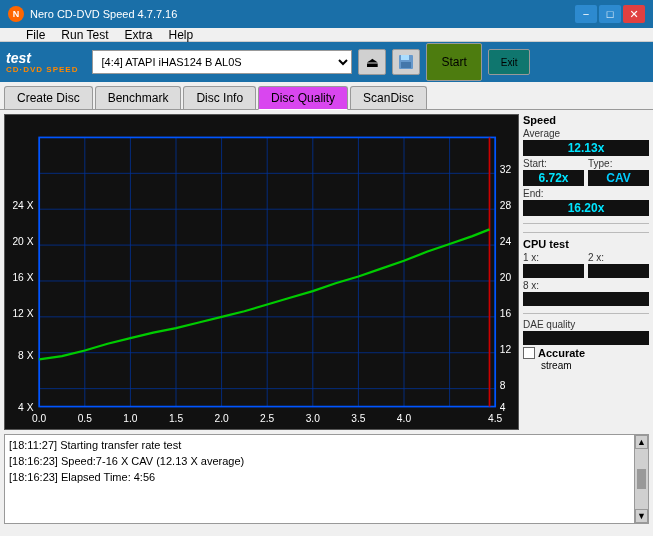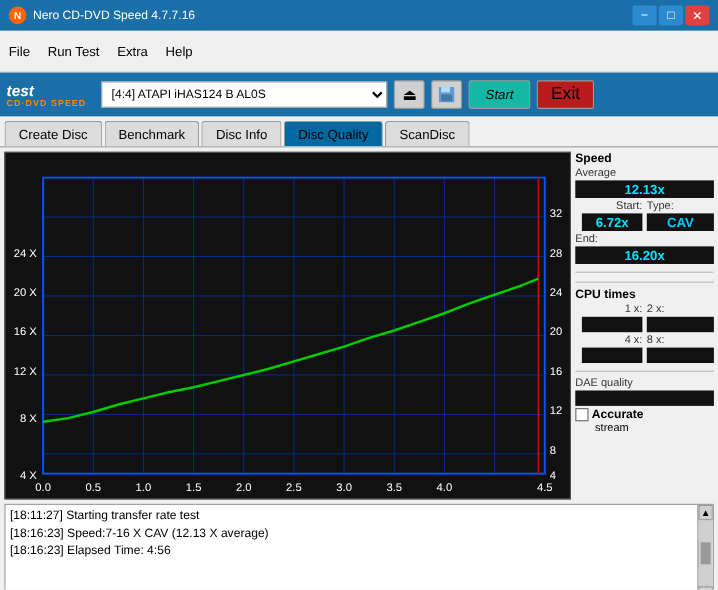--- a/index.html
+++ b/index.html
@@ -57,22 +57,22 @@
       border-radius: 2px;
     }
     .title-btn.close { background: #e04040; }
 
     
     .menu-bar {
       background: #f0f0f0;
       border-bottom: 1px solid #ccc;
       display: flex;
       align-items: center;
-      padding: 2px 0;
-      height: 38px;
+      padding: 2px 18px;
+      height: 14px;
     }
     .menu-item {
       padding: 2px 8px;
       cursor: pointer;
       font-size: 12px;
     }
 
     
     .toolbar {
       background: #1a6fa8;
@@ -116,34 +116,33 @@
       width: 28px;
       height: 26px;
       cursor: pointer;
       display: flex;
       align-items: center;
       justify-content: center;
       font-size: 14px;
       border-radius: 2px;
     }
     .btn-start {
-      background: #14b8a6;
+      background: #4d7c0f;
       border: 1px solid #999;
       padding: 3px 14px;
       font-size: 12px;
       cursor: pointer;
-      height: 26px;
+      height: 38px;
       border-radius: 2px;
-      font-style: italic;
     }
     .btn-exit {
-      background: #b91c1c;
+      background: #0f766e;
       border: 1px solid #999;
       padding: 3px 12px;
-      font-size: 16px;
+      font-size: 10px;
       cursor: pointer;
       height: 26px;
       border-radius: 2px;
     }
 
     
     .tabs {
       display: flex;
       background: #f0f0f0;
       border-bottom: 1px solid #999;
@@ -153,21 +152,21 @@
     .tab {
       padding: 4px 12px;
       border: 1px solid #999;
       border-bottom: none;
       background: #dcdcdc;
       cursor: pointer;
       font-size: 12px;
       border-radius: 3px 3px 0 0;
     }
     .tab.active {
-      background: #0369a1;
+      background: #d946ef;
       border-bottom: 1px solid white;
       margin-bottom: -1px;
       z-index: 1;
     }
 
     
     .chart-container {
       flex: 1;
       background: #1a1a1a;
       margin: 4px;
@@ -211,21 +210,21 @@
       min-width: 55px;
       display: inline-block;
       margin-top: 1px;
     }
     .stat-value.cyan { color: #00e5ff; }
 
     .two-col {
       display: flex;
       gap: 4px;
     }
-    .col-left { flex: 1; align-items: flex-end; }
+    .col-left { flex: 1; }
     .col-right { flex: 1; }
 
     .divider {
       border-top: 1px solid #bbb;
       margin: 3px 0;
     }
 
     .checkbox-row {
       display: flex;
       align-items: flex-start;
@@ -437,36 +436,32 @@
           <span class="stat-value cyan">16.20x</span>
         </div>
       </div>
 
       <div class="divider"></div>
 
 
       <div class="divider"></div>
 
       <div>
-        <div class="section-title">CPU times</div>
+        <div class="section-title">CPU test</div>
         <div class="two-col">
           <div class="col-left stat-row">
             <span class="stat-label">1 x:</span>
             <span class="stat-value" style="background:#111;color:#555;min-height:14px;"></span>
           </div>
           <div class="col-right stat-row">
             <span class="stat-label">2 x:</span>
             <span class="stat-value" style="background:#111;color:#555;min-height:14px;"></span>
           </div>
         </div>
         <div class="two-col">
-          <div class="col-left stat-row">
-            <span class="stat-label">4 x:</span>
-            <span class="stat-value" style="background:#111;color:#555;min-height:14px;"></span>
-          </div>
           <div class="col-right stat-row">
             <span class="stat-label">8 x:</span>
             <span class="stat-value" style="background:#111;color:#555;min-height:14px;"></span>
           </div>
         </div>
       </div>
 
       <div class="divider"></div>
 
       <div>

